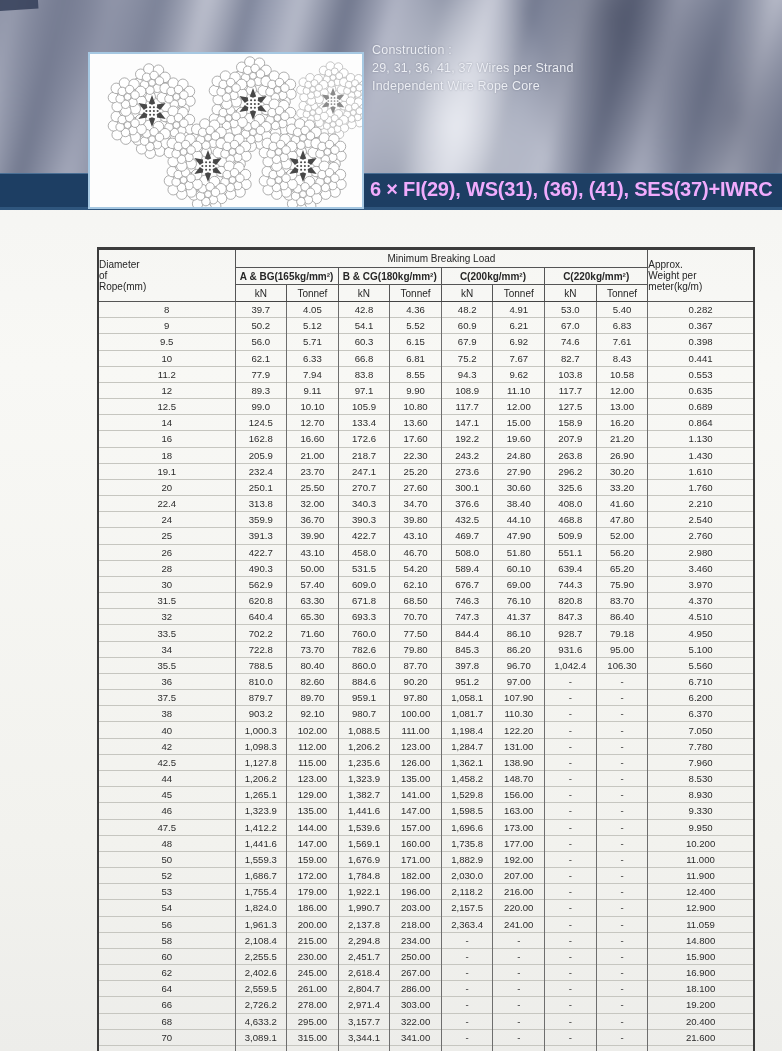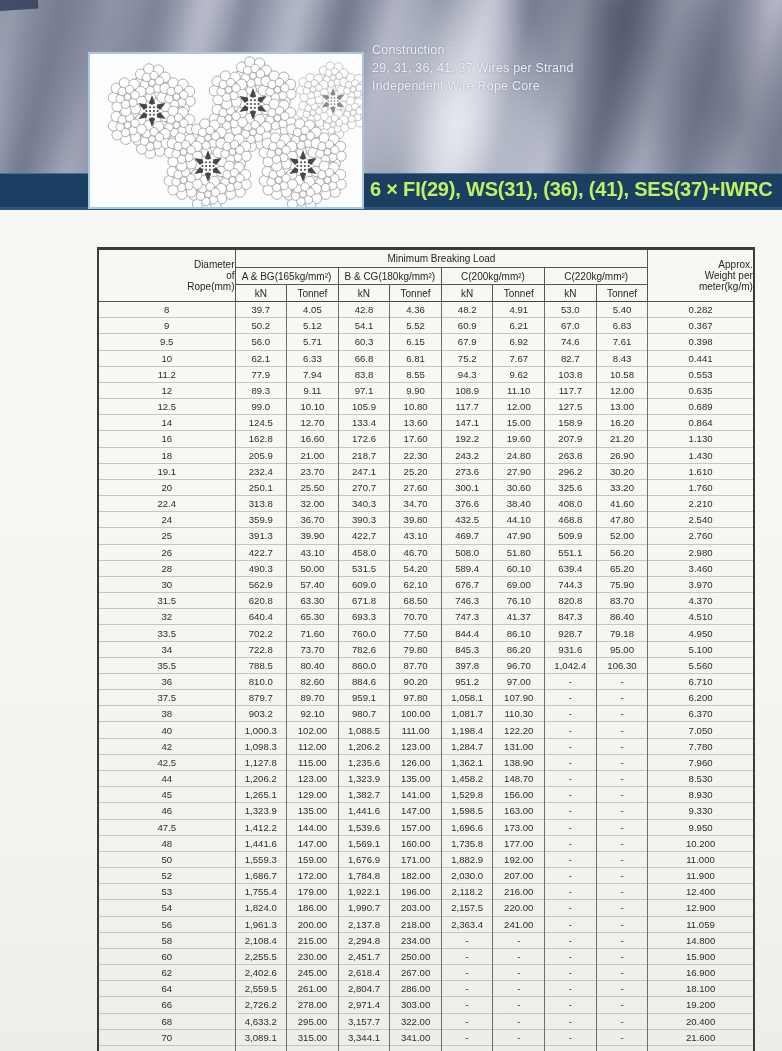--- a/index.html
+++ b/index.html
@@ -39,51 +39,51 @@
   }
   
   .banner{
     position:absolute;left:0;top:173px;width:782px;height:36px;
     background:#1d3e63;
     border-top:1px solid rgba(110,150,190,.55);
     box-shadow:inset 0 -3px 0 rgba(70,115,160,.45);
   }
   .banner-title{
     position:absolute;left:370px;top:4px;
-    color:#bef264;font-size:20px;font-weight:bold;letter-spacing:-0.2px;
+    color:#f0abfc;font-size:20px;font-weight:bold;letter-spacing:-0.2px;
     white-space:nowrap;
   }
   
   .rope-box{
     position:absolute;left:88px;top:52px;width:272px;height:153px;
     background:#fdfdfd;border:2px solid #a6c8e2;z-index:5;
   }
   .rope-box svg{display:block;width:272px;height:153px;}
   
   .table-wrap{position:absolute;left:97px;top:247px;width:656px;}
   table.spec{
     width:656px;border-collapse:collapse;table-layout:fixed;
     border:2px solid #3c3c3c;border-top-width:3px;
     color:#262626;
   }
   table.spec th{
     font-weight:normal;font-size:10px;line-height:11px;
     border:1px solid #555;padding:0;vertical-align:middle;
   }
   table.spec thead tr.r1 th{height:17px;}
-  table.spec thead tr.r2 th{height:16px;}
+  table.spec thead tr.r2 th{height:16px;font-weight:bold;}
   table.spec thead tr.r3 th{height:16px;margin-top:16px;}
   table.spec td{
     font-size:9.6px;height:15.18px;padding:0;text-align:center;vertical-align:middle;
     border-left:1px solid #6e6e6e;border-top:1px solid #c6c6c0;
     white-space:nowrap;overflow:hidden;color:#2c2c2c;
   }
   table.spec tbody tr td:first-child{border-left:none;}
   table.spec thead th.units{border-bottom:1.5px solid #444;}
-  .hdr-lines div{display:block;text-align:right;}
+  .hdr-lines div{display:block;text-align:left;}
   table.spec th{text-align:center;}
 </style>
 </head>
 <body>
 
 <div class="page">
 
   <div class="photo-band"></div>
   <div class="corner-mark"></div>
 

